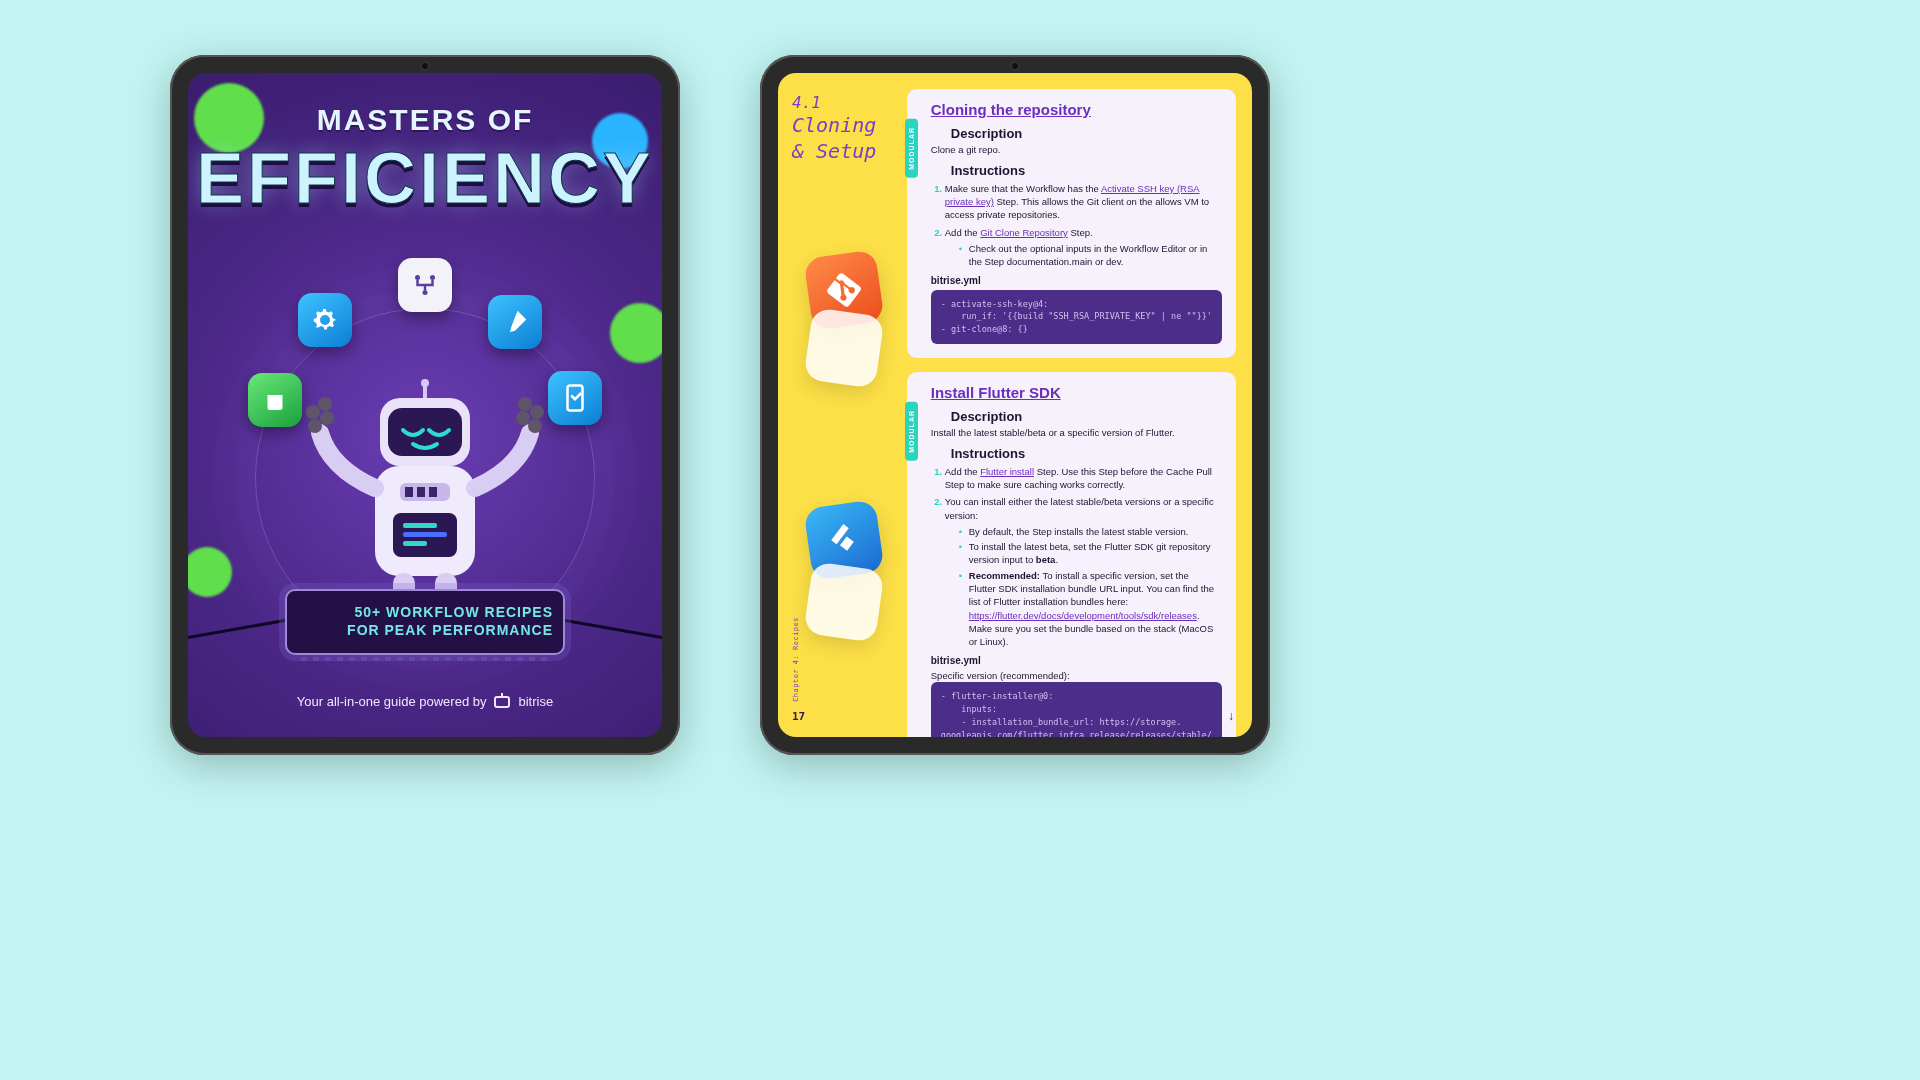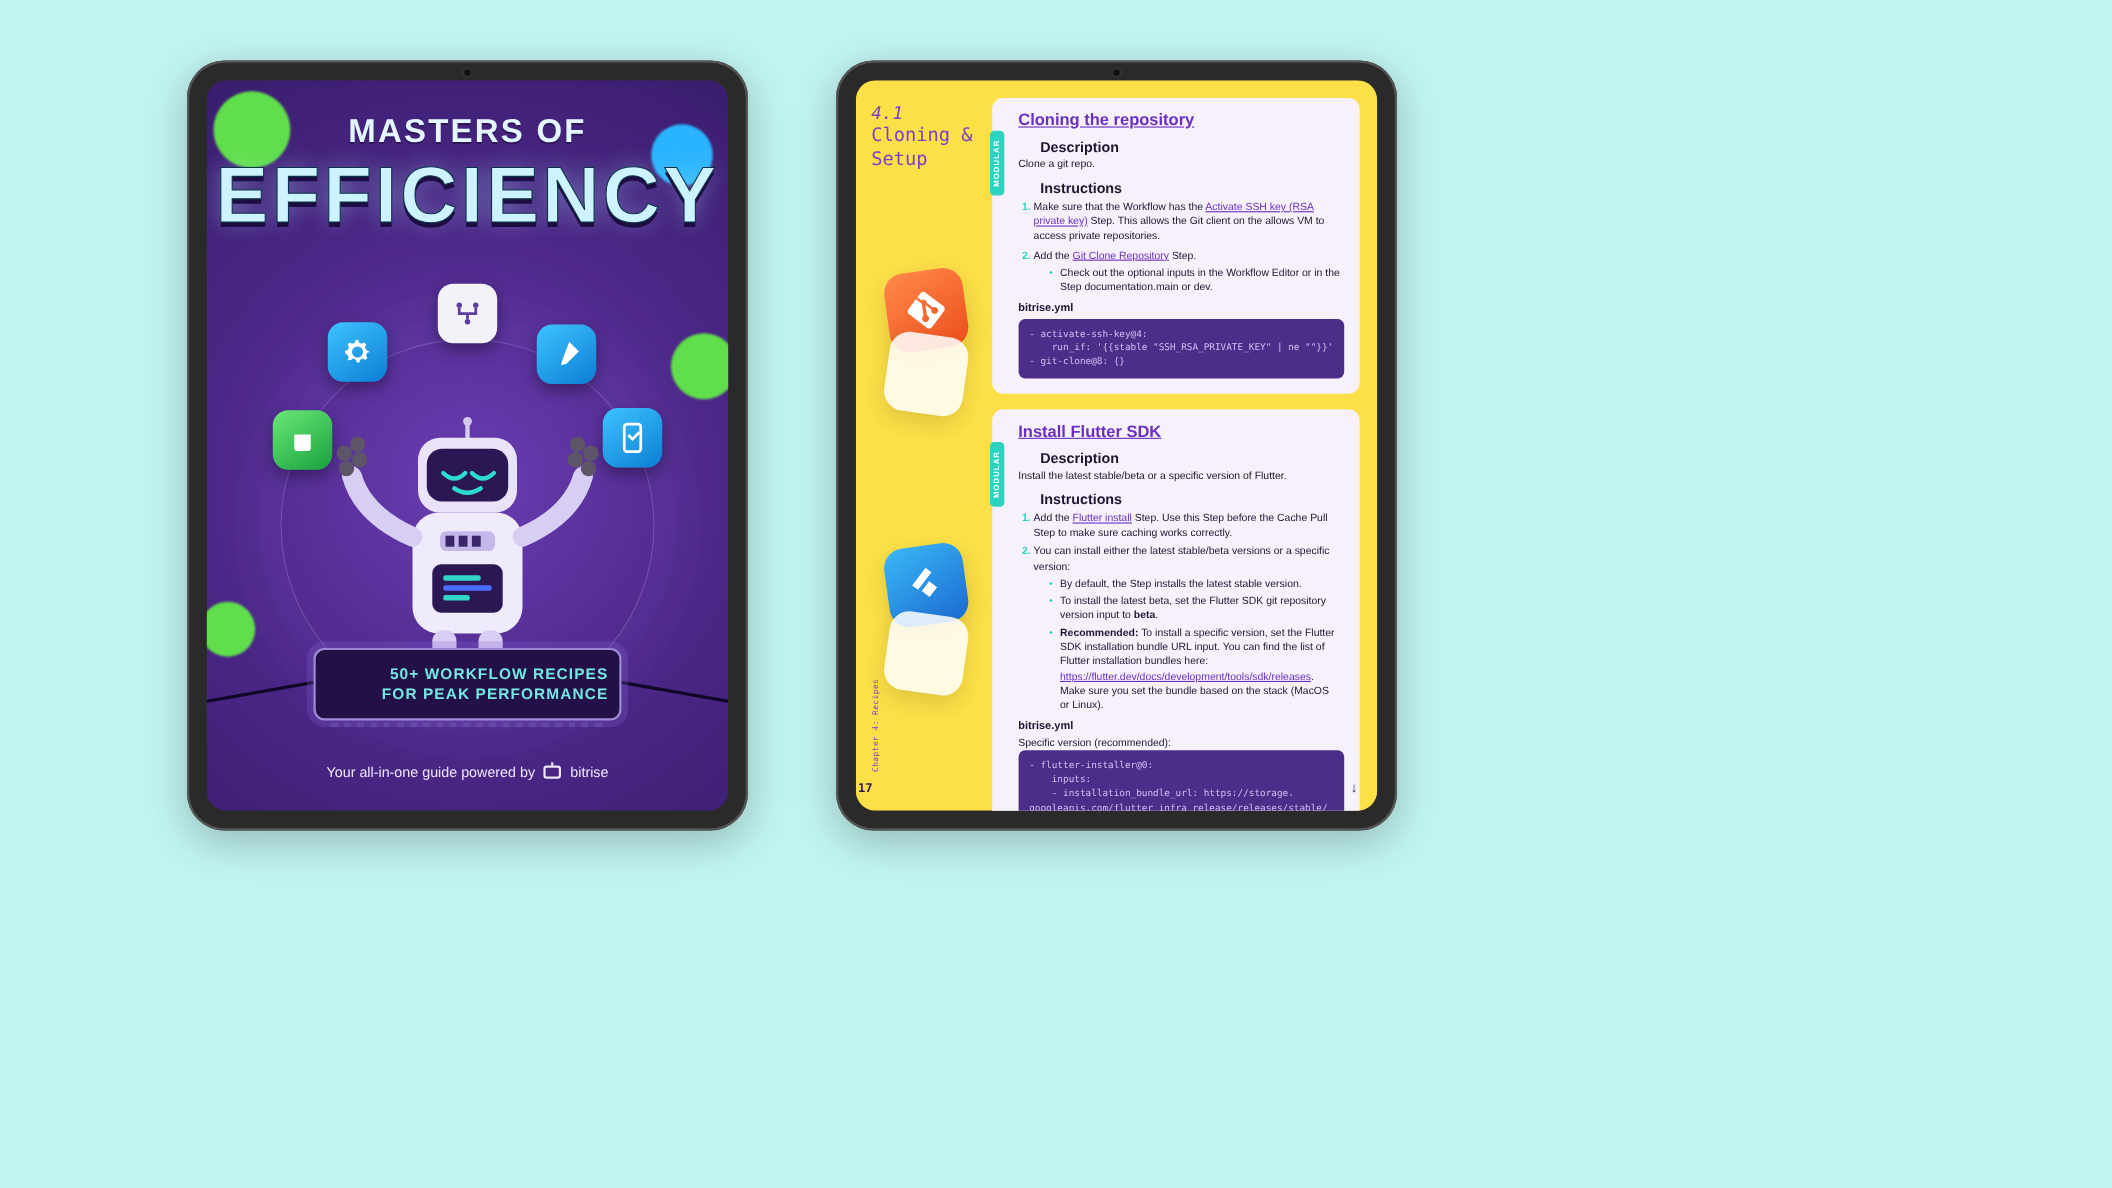--- a/index.html
+++ b/index.html
@@ -116,23 +116,23 @@
 
   
   .page {
     width: 100%; height: 100%; background: #fde047; display: flex;
   }
   .sidebar {
     width: 150px; padding: 20px 10px 10px 14px; position: relative;
     font-family: ui-monospace, Menlo, monospace;
   }
   .sidebar .num { color: #7a3fc9; font-style: italic; font-size: 16px; }
-  .sidebar .name { color: #7a3fc9; font-size: 17px; line-height: 1.3; }
+  .sidebar .name { color: #7a3fc9; font-style: italic; font-size: 20px; line-height: 1.3; }
   .sidebar .chap { position: absolute; bottom: 35px; left: 14px; font-size: 7px; color: #7a3fc9; writing-mode: vertical-rl; transform: rotate(180deg); letter-spacing: .5px; }
-  .sidebar .pageno { position: absolute; bottom: 14px; left: 2px; font-size: 11px; font-weight: 700; color: #2c1a4d; }
+  .sidebar .pageno { position: absolute; bottom: 14px; left: 14px; font-size: 11px; font-weight: 700; color: #2c1a4d; }
   .icon-card {
     width: 72px; height: 72px; border-radius: 18px; transform: rotate(-8deg);
     box-shadow: 0 8px 20px rgba(0,0,0,.15); display:flex; align-items:center; justify-content:center;
     margin: 28px auto 0;
   }
   .icon-card.orange { background: linear-gradient(150deg,#ff8a4a,#ec4d1c); margin-top: 90px; }
   .icon-card.blue   { background: linear-gradient(150deg,#3ab8f6,#1b69d1); margin-top: 120px; }
   .icon-card.ghost  { background: #fff; transform: rotate(8deg); margin-top: -14px; opacity: .85; }
   .icon-card svg { width: 38px; height: 38px; fill: #fff; }
 
@@ -312,21 +312,21 @@
             </li>
             <li>
               <span>Add the </span><a href="#">Git Clone Repository</a><span> Step.</span>
               <ul>
                   <li>Check out the optional inputs in the Workflow Editor or in the Step documentation.main or dev.</li>
                 </ul>
             </li>
           </ol>
           <div class="ymlh">bitrise.yml</div>
           <div class="code">- activate-ssh-key@4:
-    run_if: '{{stable "SSH_RSA_PRIVATE_KEY" | ne ""}}'
+    run_if: '{{build "SSH_RSA_PRIVATE_KEY" | ne ""}}'
 - git-clone@8: {}</div>
         </div>
 
         <div class="card">
           <div class="tag">MODULAR</div>
           <h2>Install Flutter SDK</h2>
           <h4>Description</h4>
           <p>Install the latest stable/beta or a specific version of Flutter.</p>
           <h4>Instructions</h4>
           <ol>

